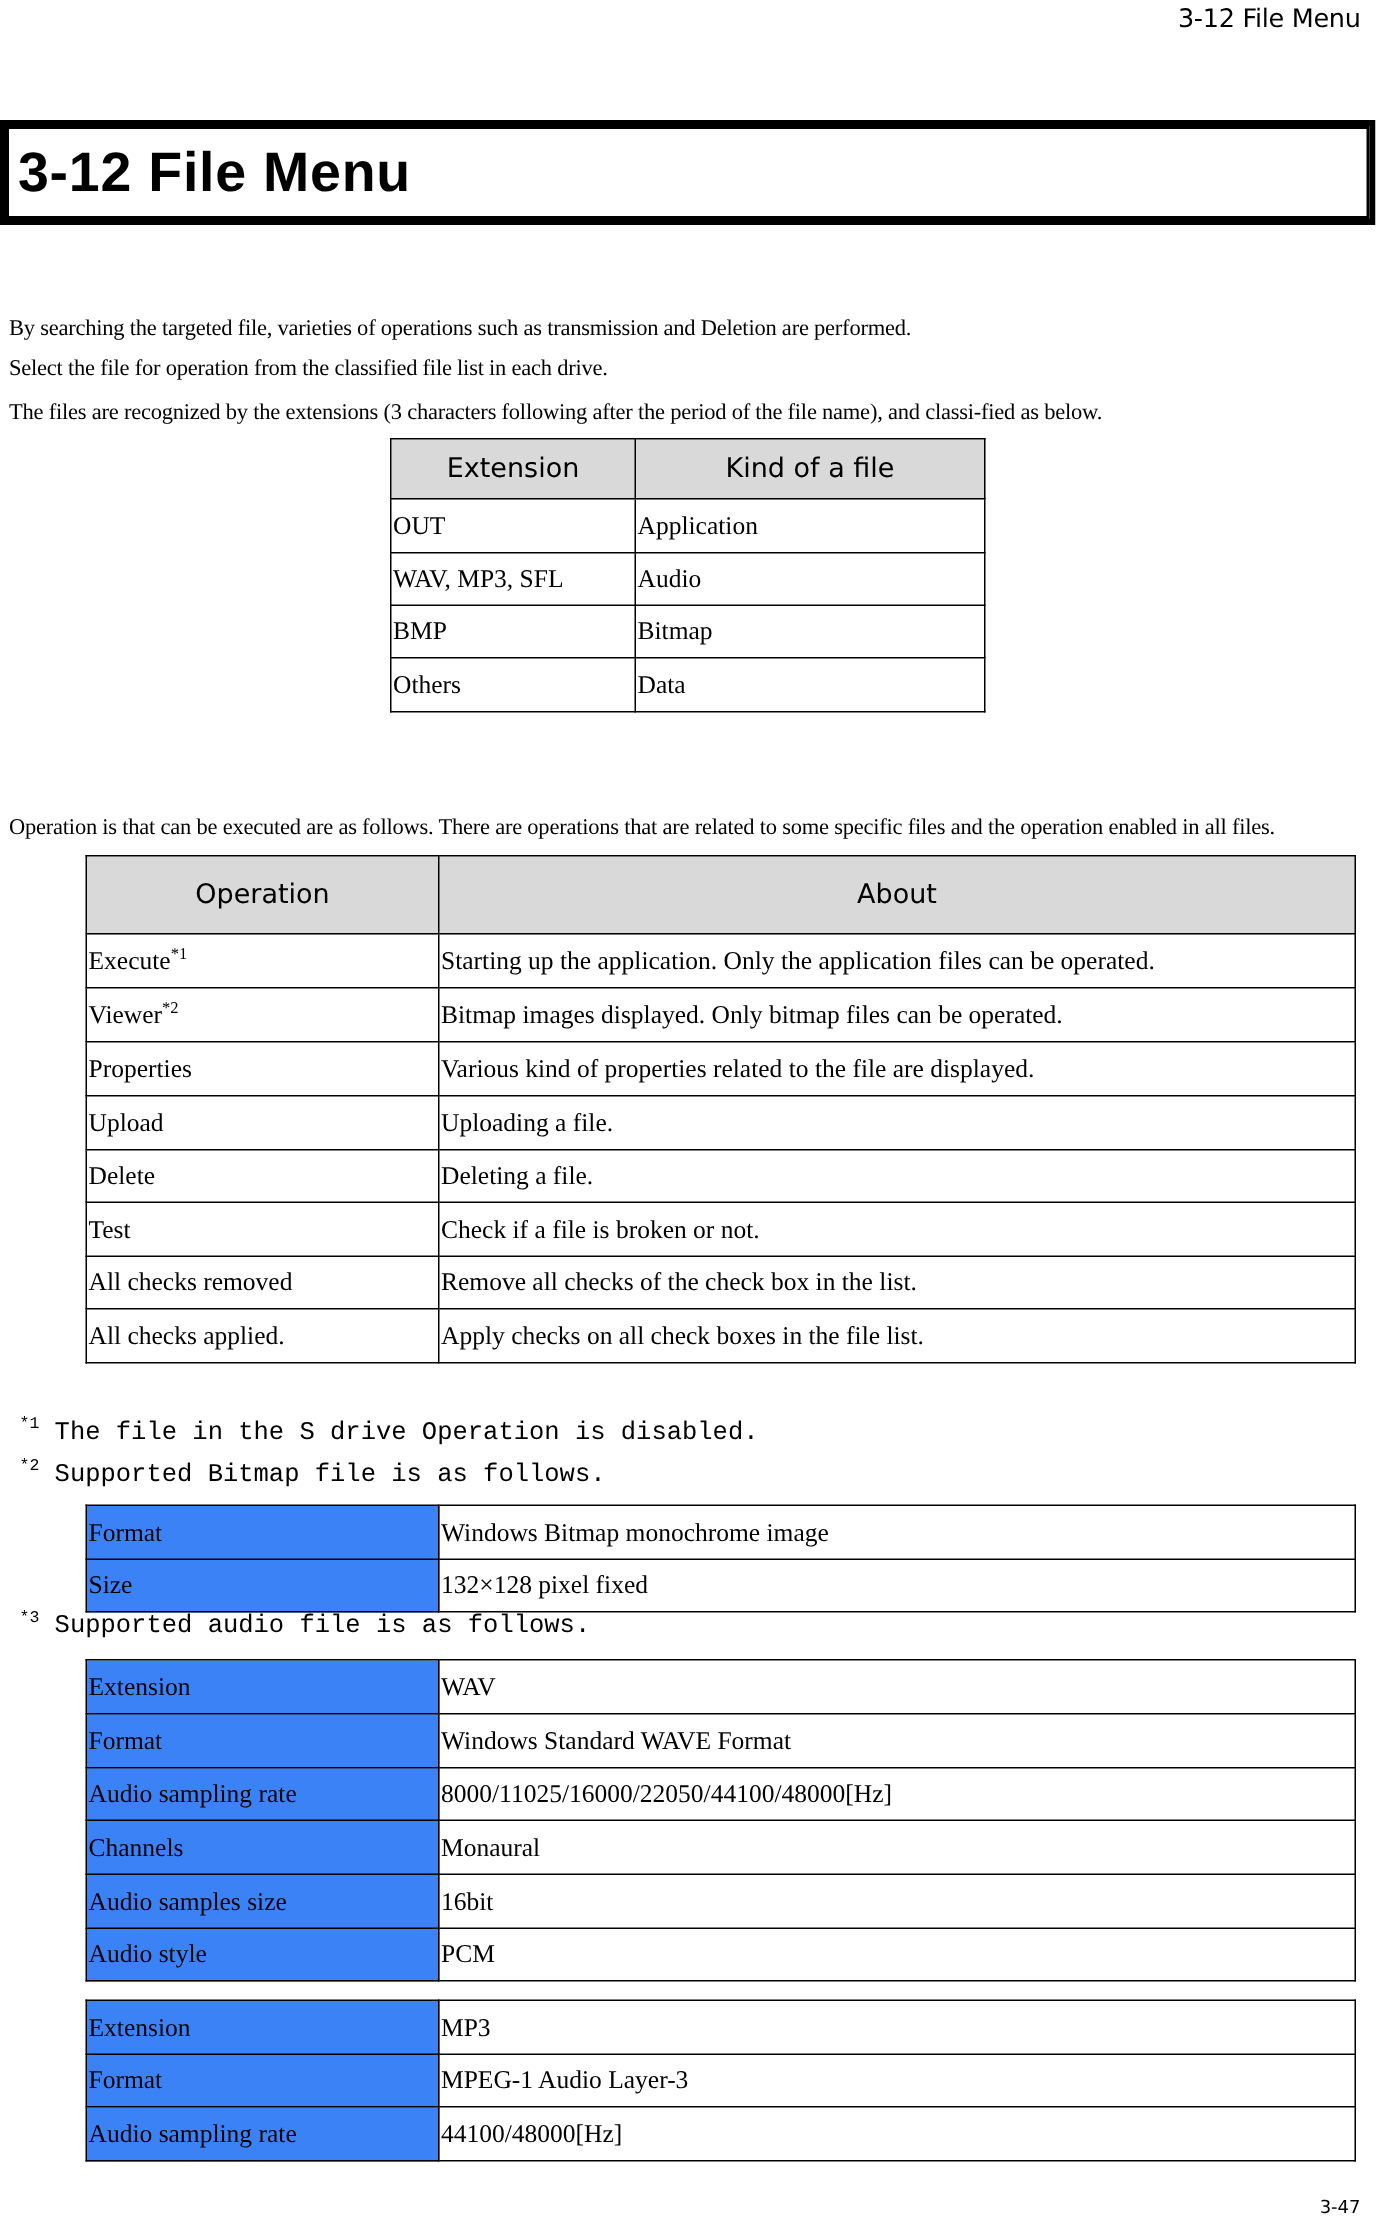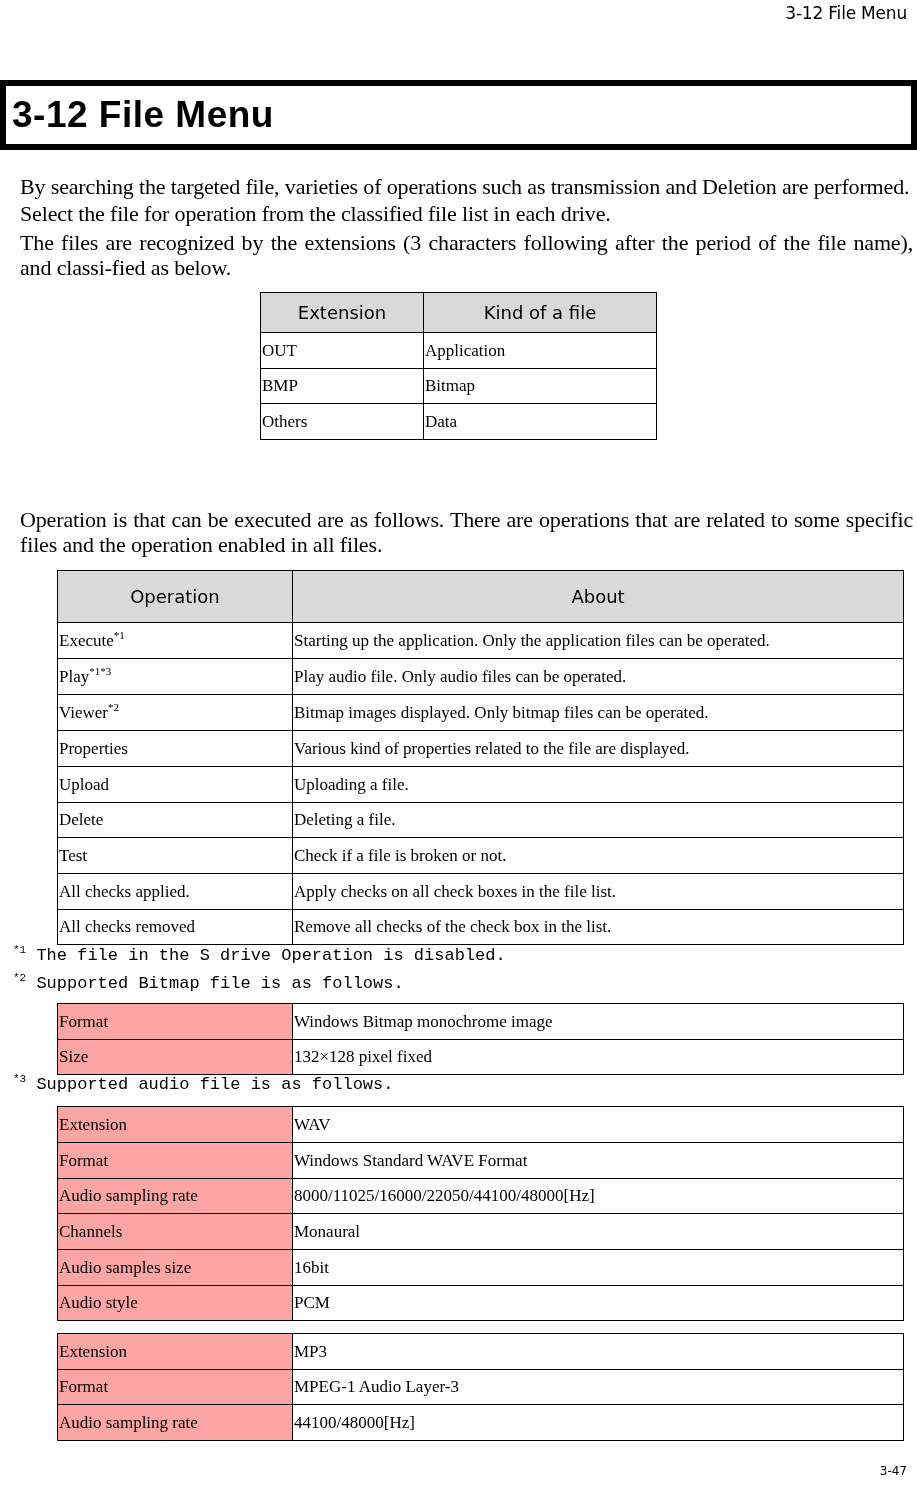--- a/index.html
+++ b/index.html
@@ -24,34 +24,35 @@
     background: #fff; border: 2px solid #000;
     outline: 2px solid #fff; outline-offset: -6px;
     position: relative;
   }
   .title-text {
     position: absolute; left: 6px; top: 8px;
     font-family: "Liberation Sans", sans-serif; font-weight: bold;
     font-size: 37px; letter-spacing: 0.5px;
   }
   .para {
-    position: absolute; left: 20px; width: 893px;
-    font-size: 22px; line-height: 25px; text-align: justify;
+    position: absolute; left: 6px; width: 893px;
+    font-size: 15px; line-height: 25px; text-align: justify;
     letter-spacing: -0.15px;
+    margin-top: 33px;
   }
   table {
     position: absolute; border-collapse: collapse;
     font-family: "Liberation Serif", serif; font-size: 17px;
   }
   td, th { border: 1.5px solid #000; padding: 0 1px; text-align: left; font-weight: normal; }
   th.head {
     background: #d9d9d9; text-align: center;
     font-family: "DejaVu Sans", sans-serif; font-size: 18px; font-weight: normal;
   }
-  td.key { background: #fca5a5; }
+  td.key { background: #3b82f6; }
   sup { font-size: 11px; line-height: 0; vertical-align: 7px; }
   .note { position: absolute; left: 13px; font-size: 17px; font-family: Liberation Mono, monospace; }
 </style>
 </head>
 <body>
 
 <div class="running-header">3-12 File Menu</div>
 
 <div class="title-box">
   <div class="title-inner">
@@ -67,20 +68,24 @@
   <tbody>
       <tr style="height:40px;">
     <th class="head" style="width:160px;">Extension</th>
     <th class="head">Kind of a file</th>
   </tr>
   <tr style="height:36px;">
     <td>OUT</td>
     <td>Application</td>
   </tr>
   <tr style="height:35px;">
+    <td>WAV, MP3, SFL</td>
+    <td>Audio</td>
+  </tr>
+  <tr style="height:35px;">
     <td>BMP</td>
     <td>Bitmap</td>
   </tr>
   <tr style="height:36px;">
     <td>Others</td>
     <td>Data</td>
   </tr>
 </tbody>
   </table>
 
@@ -90,50 +95,46 @@
   <tbody>
       <tr style="height:52px;">
     <th class="head" style="width:232px;">Operation</th>
     <th class="head">About</th>
   </tr>
   <tr style="height:36px;">
     <td><span>Execute</span><sup>*1</sup></td>
     <td>Starting up the application. Only the application files can be operated.</td>
   </tr>
   <tr style="height:36px;">
-    <td><span>Play</span><sup>*1*3</sup></td>
-    <td>Play audio file. Only audio files can be operated.</td>
-  </tr>
-  <tr style="height:36px;">
     <td><span>Viewer</span><sup>*2</sup></td>
     <td>Bitmap images displayed. Only bitmap files can be operated.</td>
   </tr>
   <tr style="height:36px;">
     <td>Properties</td>
     <td>Various kind of properties related to the file are displayed.</td>
   </tr>
   <tr style="height:36px;">
     <td>Upload</td>
     <td>Uploading a file.</td>
   </tr>
   <tr style="height:35px;">
     <td>Delete</td>
     <td>Deleting a file.</td>
   </tr>
   <tr style="height:36px;">
     <td>Test</td>
     <td>Check if a file is broken or not.</td>
   </tr>
+  <tr style="height:35px;">
+    <td>All checks removed</td>
+    <td>Remove all checks of the check box in the list.</td>
+  </tr>
   <tr style="height:36px;">
     <td>All checks applied.</td>
     <td>Apply checks on all check boxes in the file list.</td>
-  </tr>
-  <tr style="height:35px;">
-    <td>All checks removed</td>
-    <td>Remove all checks of the check box in the list.</td>
   </tr>
 </tbody>
   </table>
 
 <div class="note" style="top:946px;"><sup>*1</sup><span> The file in the S drive Operation is disabled.</span></div>
 <div class="note" style="top:974px;"><sup>*2</sup><span> Supported Bitmap file is as follows.</span></div>
 
 <table style="left:57px; top:1003px; width:847px;">
   <tbody>
       <tr style="height:36px;">

